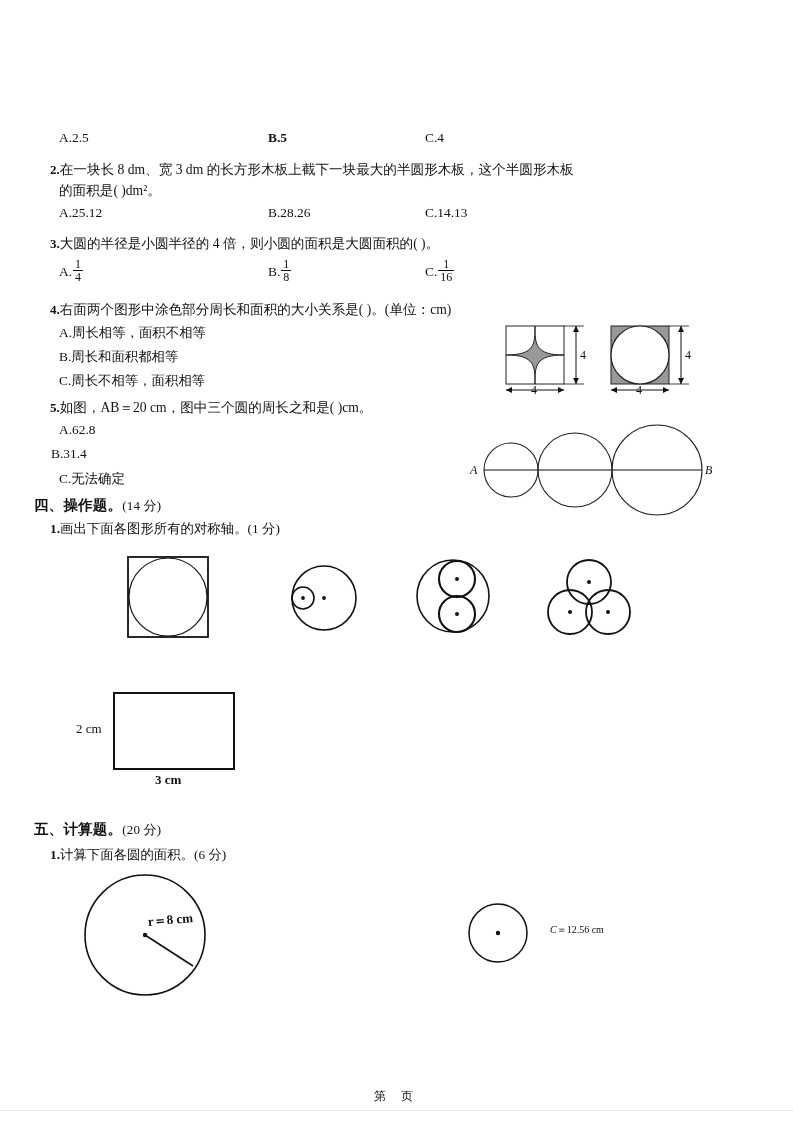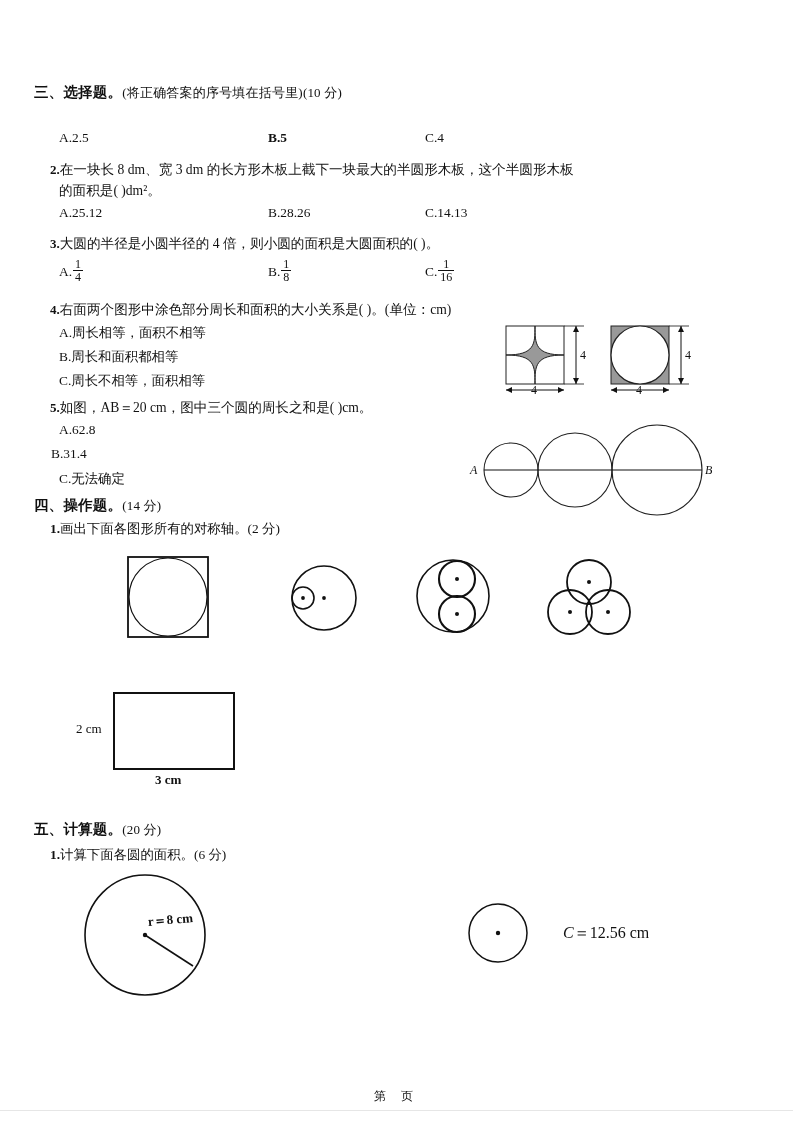--- a/index.html
+++ b/index.html
@@ -90,23 +90,20 @@
     width: 793px;
     height: 1px;
     background: #e6e6e6;
   }
 </style>
 </head>
 <body>
 
 <div class="page">
 
-  <div class="sec-head" style="left:34px; top:83px;">
-    <span>三、选择题。</span><span class="pts">(将正确答案的序号填在括号里)</span><span class="pts">(10 分)</span>
-  </div>
 
   <div class="opt" style="left:59px; top:130px;">A.2.5</div>
   <div class="opt" style="left:268px; top:130px;font-weight:bold;">B.5</div>
   <div class="opt" style="left:425px; top:130px;">C.4</div>
 
   <div class="q" style="left:50px; top:160px;">
     <span class="num">2.</span><span>在一块长 8 dm、宽 3 dm 的长方形木板上截下一块最大的半圆形木板，这个半圆形木板</span>
   </div>
   <div class="q" style="left:59px; top:181px;">的面积是(    )dm²。</div>
   <div class="opt" style="left:59px; top:205px;">A.25.12</div>
@@ -185,21 +182,21 @@
       <text x="2" y="50" font-family="Liberation Serif, serif" font-style="italic" font-size="12" fill="#111">A</text>
       <text x="237" y="50" font-family="Liberation Serif, serif" font-style="italic" font-size="12" fill="#111">B</text>
     </svg>
   </div>
 
   <div class="sec-head" style="left:34px; top:496px;">
     <span>四、操作题。</span><span class="pts">(14 分)</span>
   </div>
 
   <div class="sub" style="left:50px; top:520px;">
-    <span class="num">1.</span><span>画出下面各图形所有的对称轴。</span><span>(2 分)</span>
+    <span class="num">1.</span><span>画出下面各图形所有的对称轴。</span><span>(1 分)</span>
   </div>
 
   <div class="fig" style="left:125px; top:554px;">
     <svg width="86" height="86" viewBox="0 0 86 86">
       <rect x="3" y="3" width="80" height="80" fill="#fff" stroke="#111" stroke-width="1.8"></rect>
       <circle cx="43" cy="43" r="39" fill="none" stroke="#111" stroke-width="1.2"></circle>
     </svg>
   </div>
 
   <div class="fig" style="left:282px; top:563px;">
@@ -257,18 +254,18 @@
     </svg>
   </div>
   <div class="lbl" style="left:148px; top:913px; font-weight:bold; transform:rotate(-5deg); transform-origin:left center;">r＝8 cm</div>
 
   <div class="fig" style="left:467px; top:902px;">
     <svg width="62" height="62" viewBox="0 0 62 62">
       <circle cx="31" cy="31" r="29" fill="none" stroke="#111" stroke-width="1.5"></circle>
       <circle cx="31" cy="31" r="2.2" fill="#111"></circle>
     </svg>
   </div>
-  <div class="lbl" style="left:563px; top:923px; font-size:16px;text-align:right;"><span class="ital">C</span><span>＝12.56 cm</span></div>
+  <div class="lbl" style="left:550px; top:923px; font-size:10px;text-align:right;"><span class="ital">C</span><span>＝12.56 cm</span></div>
 
   <div class="footline" style="top:1110px;"></div>
   <div class="footer" style="top:1088px;">第 页</div>
 
 </div>
 
 </body></html>

